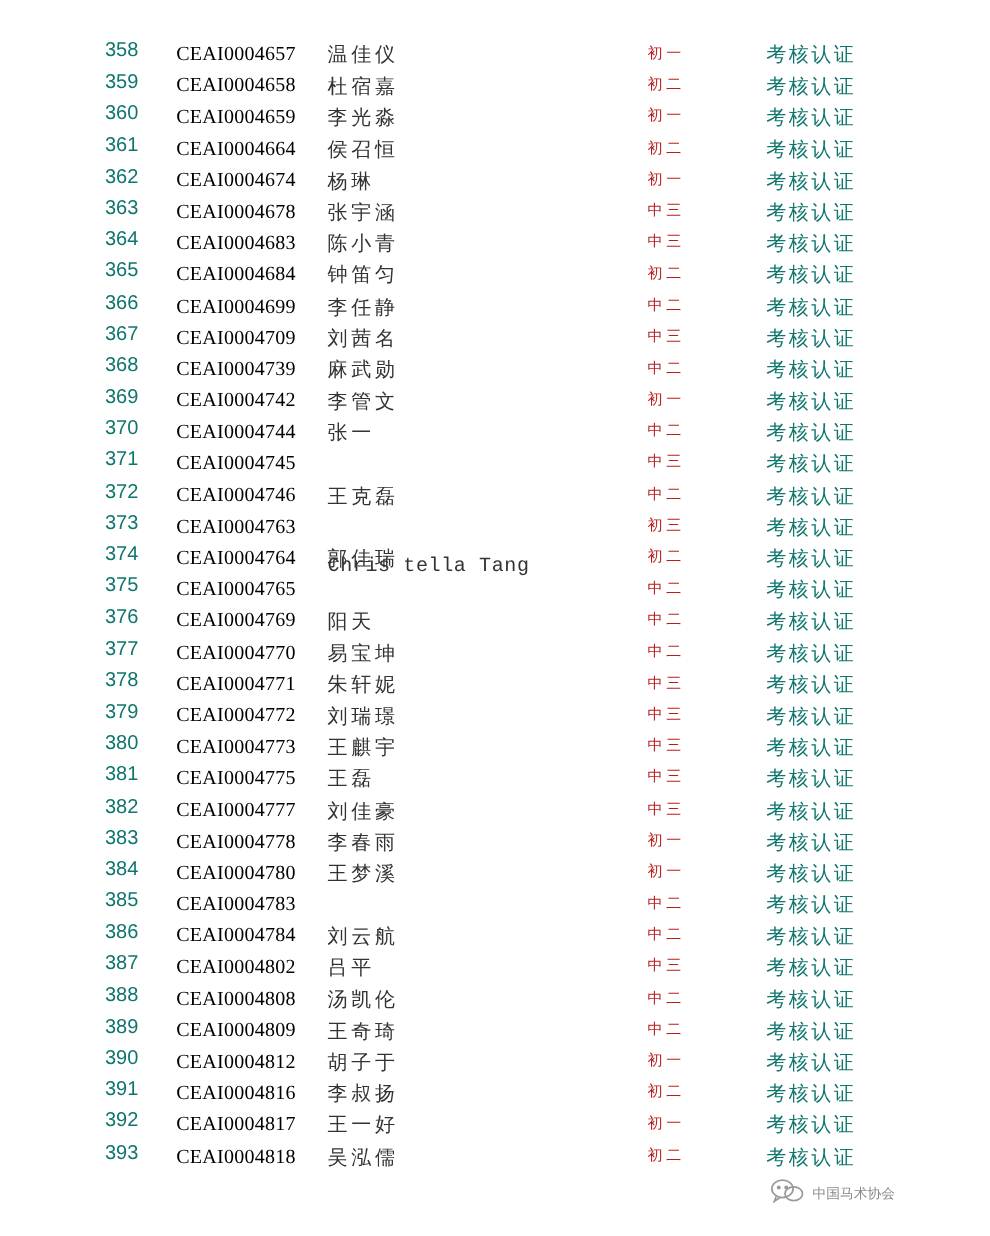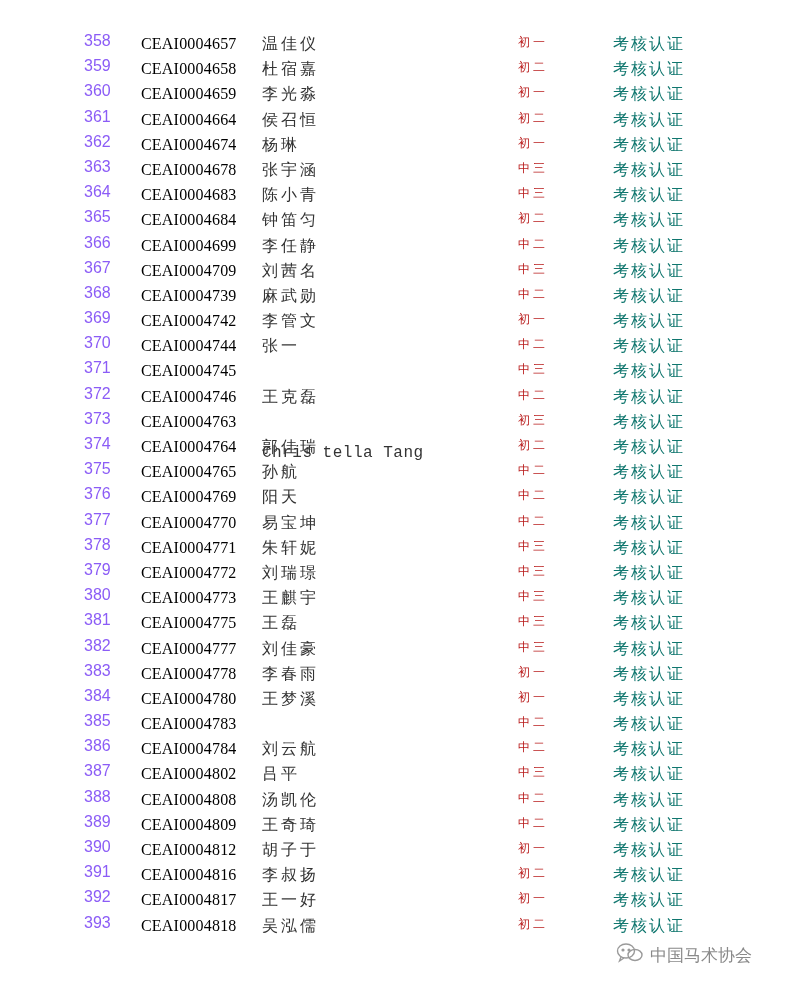--- a/index.html
+++ b/index.html
@@ -1,26 +1,26 @@
 <!DOCTYPE html>
 <html><head>
   <meta charset="utf-8">
   <style>
     html, body { margin: 0; padding: 0; background: #ffffff; }
     body { width: 792px; height: 989px; position: relative; overflow: hidden; color: #222; }
     .table { position: absolute; left: 0; top: 31px; width: 792px; }
     .row { position: relative; height: 25.2px; }
     .cell { position: absolute; top: 0; white-space: nowrap; font-size: 16px; line-height: 25px; }
-    .c-no { left: 84px; font-family: "Liberation Sans", "DejaVu Sans", sans-serif; font-size: 16px; color: #8b5cf6; top: -3px; }
+    .c-no { left: 84px; font-family: "Liberation Sans", "DejaVu Sans", sans-serif; font-size: 16px; color: #0f766e; top: -3px; }
     .c-id { left: 141px; font-family: "Liberation Serif", "DejaVu Serif", serif; font-size: 16px; color: #000000; letter-spacing: 0.2px; }
     .c-name { left: 262px; width: 220px; text-align: left; font-family: "DejaVu Sans", sans-serif; font-size: 16px; color: #333; letter-spacing: 3px; }
     .c-name.latin { font-family: "Liberation Mono", "DejaVu Sans Mono", monospace; letter-spacing: 0.5px; margin-top: 32px; }
     .c-level { left: 518px; font-family: Liberation Mono, monospace; font-size: 12px; color: #b91c1c; letter-spacing: 3px; }
     .c-status { left: 613px; font-family: "DejaVu Sans", sans-serif; font-size: 16px; color: #0f766e; letter-spacing: 2px; }
-    .watermark { position: absolute; left: 616px; top: 942px; display: flex; align-items: center; gap: 6px; color: #8a8a8a; font-family: "DejaVu Sans", sans-serif; font-size: 17px; }
+    .watermark { position: absolute; left: 616px; top: 942px; display: flex; align-items: center; gap: 6px; color: #8a8a8a; font-family: "DejaVu Sans", sans-serif; font-size: 11px; }
     .watermark svg { width: 28px; height: 22px; }
   </style>
 </head>
 <body>
 
 <div class="table" id="table">
     <div class="row">
       <span class="cell c-no">358</span>
       <span class="cell c-id">CEAI0004657</span>
       <span class="cell c-name">温佳仪</span>
@@ -134,21 +134,20 @@
     <div class="row">
       <span class="cell c-no">374</span>
       <span class="cell c-id">CEAI0004764</span>
       <span class="cell c-name">郭佳瑞</span>
       <span class="cell c-level">初二</span>
       <span class="cell c-status">考核认证</span>
     </div>
     <div class="row">
       <span class="cell c-no">375</span>
       <span class="cell c-id">CEAI0004765</span>
-      <span class="cell c-name">孙航</span>
       <span class="cell c-level">中二</span>
       <span class="cell c-status">考核认证</span>
     </div>
     <div class="row">
       <span class="cell c-no">376</span>
       <span class="cell c-id">CEAI0004769</span>
       <span class="cell c-name">阳天</span>
       <span class="cell c-level">中二</span>
       <span class="cell c-status">考核认证</span>
     </div>

